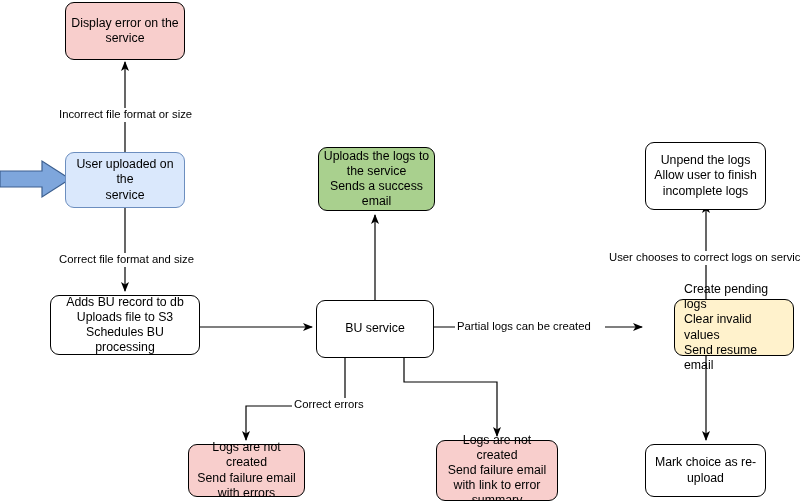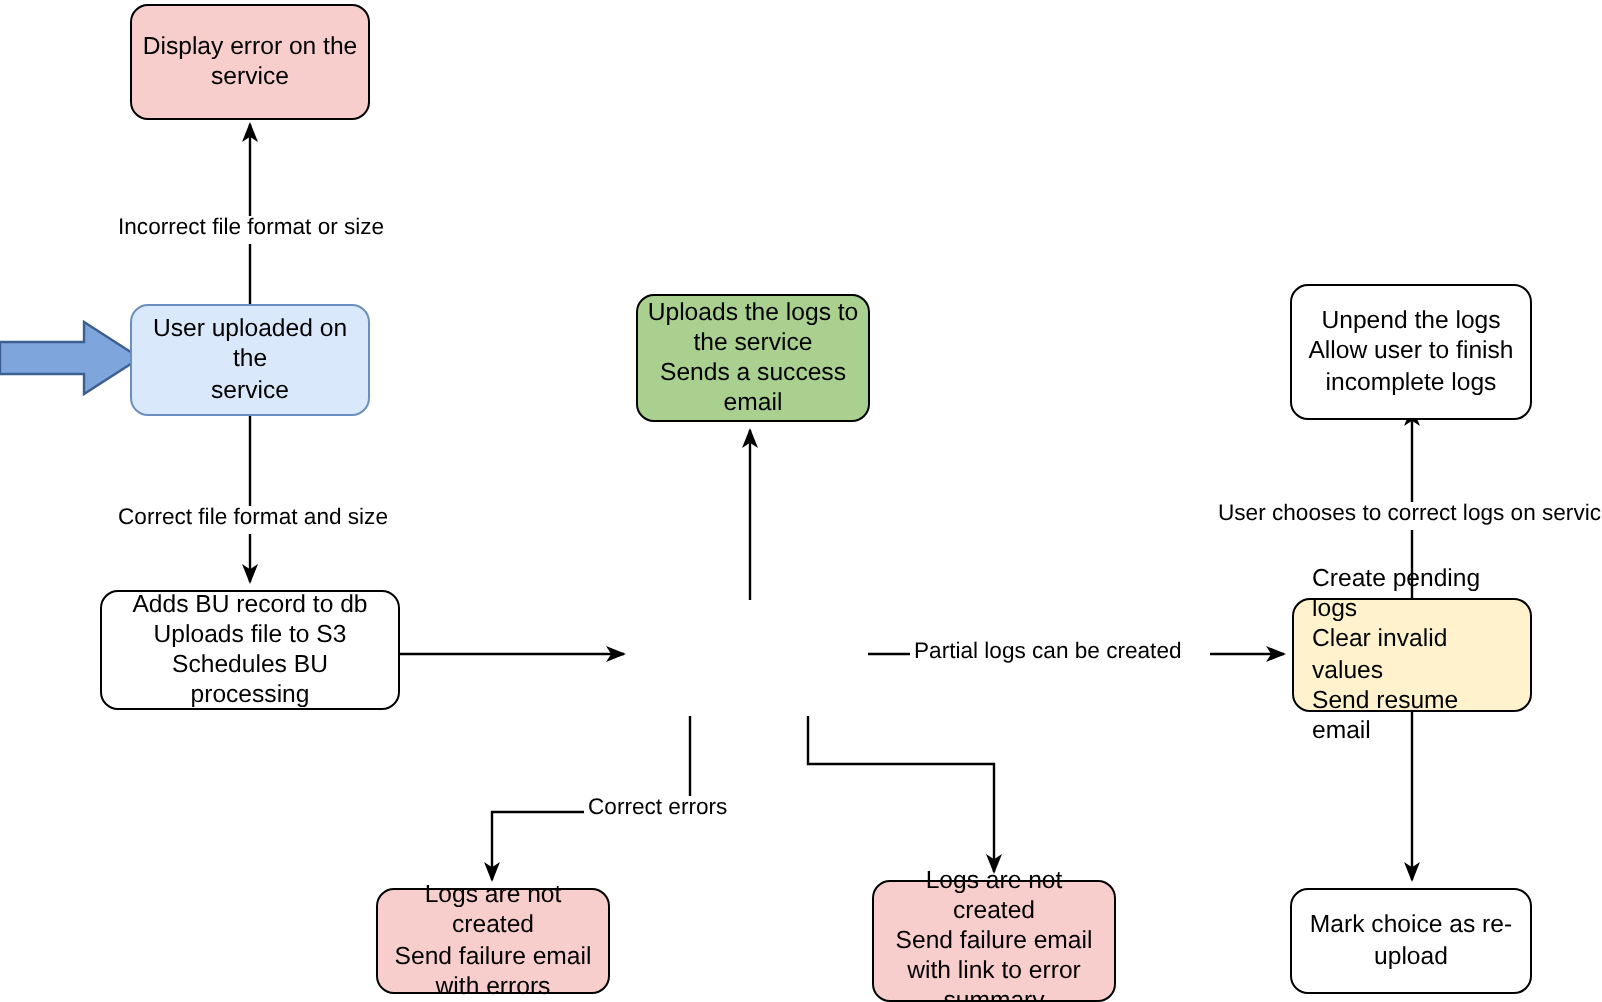--- a/index.html
+++ b/index.html
@@ -45,20 +45,21 @@
   }
   .node.pink   { background: #f8cecc; border-color: #000000; }
   .node.blue   { background: #dae8fc; border-color: #6c8ebf; }
   .node.green  { background: #a9d08e; border-color: #000000; }
   .node.yellow { background: #fff2cc; border-color: #000000; }
   .node.plain  { background: #ffffff; border-color: #000000; }
   .node.left-text {
     text-align: left;
     justify-content: flex-start;
     padding-left: 9px;
+    margin-left: 28px;
   }
   .edge-label {
     position: absolute;
     font-size: 11.3px;
     line-height: 13.6px;
     color: #000000;
     background: #ffffff;
     white-space: pre-line;
     text-align: left;
     padding: 0 2px;
@@ -106,20 +107,21 @@
   <div class="node pink" style="left:65px; top:2px; width:120px; height:58px;">Display error on the
 service</div>
 
   <div class="node blue" style="left:65px; top:152px; width:120px; height:56px;">User uploaded on the
 service</div>
 
   <div class="node plain" style="left:50px; top:295px; width:150px; height:60px;text-align:center;">Adds BU record to db
 Uploads file to S3
 Schedules BU processing</div>
 
+  <div class="node plain" style="left:316px; top:300px; width:118px; height:58px;">BU service</div>
 
   <div class="node green" style="left:318px; top:147px; width:117px; height:64px;">Uploads the logs to
 the service
 Sends a success
 email</div>
 
   <div class="node plain" style="left:645px; top:142px; width:121px; height:68px;">Unpend the logs
 Allow user to finish
 incomplete logs</div>
 

